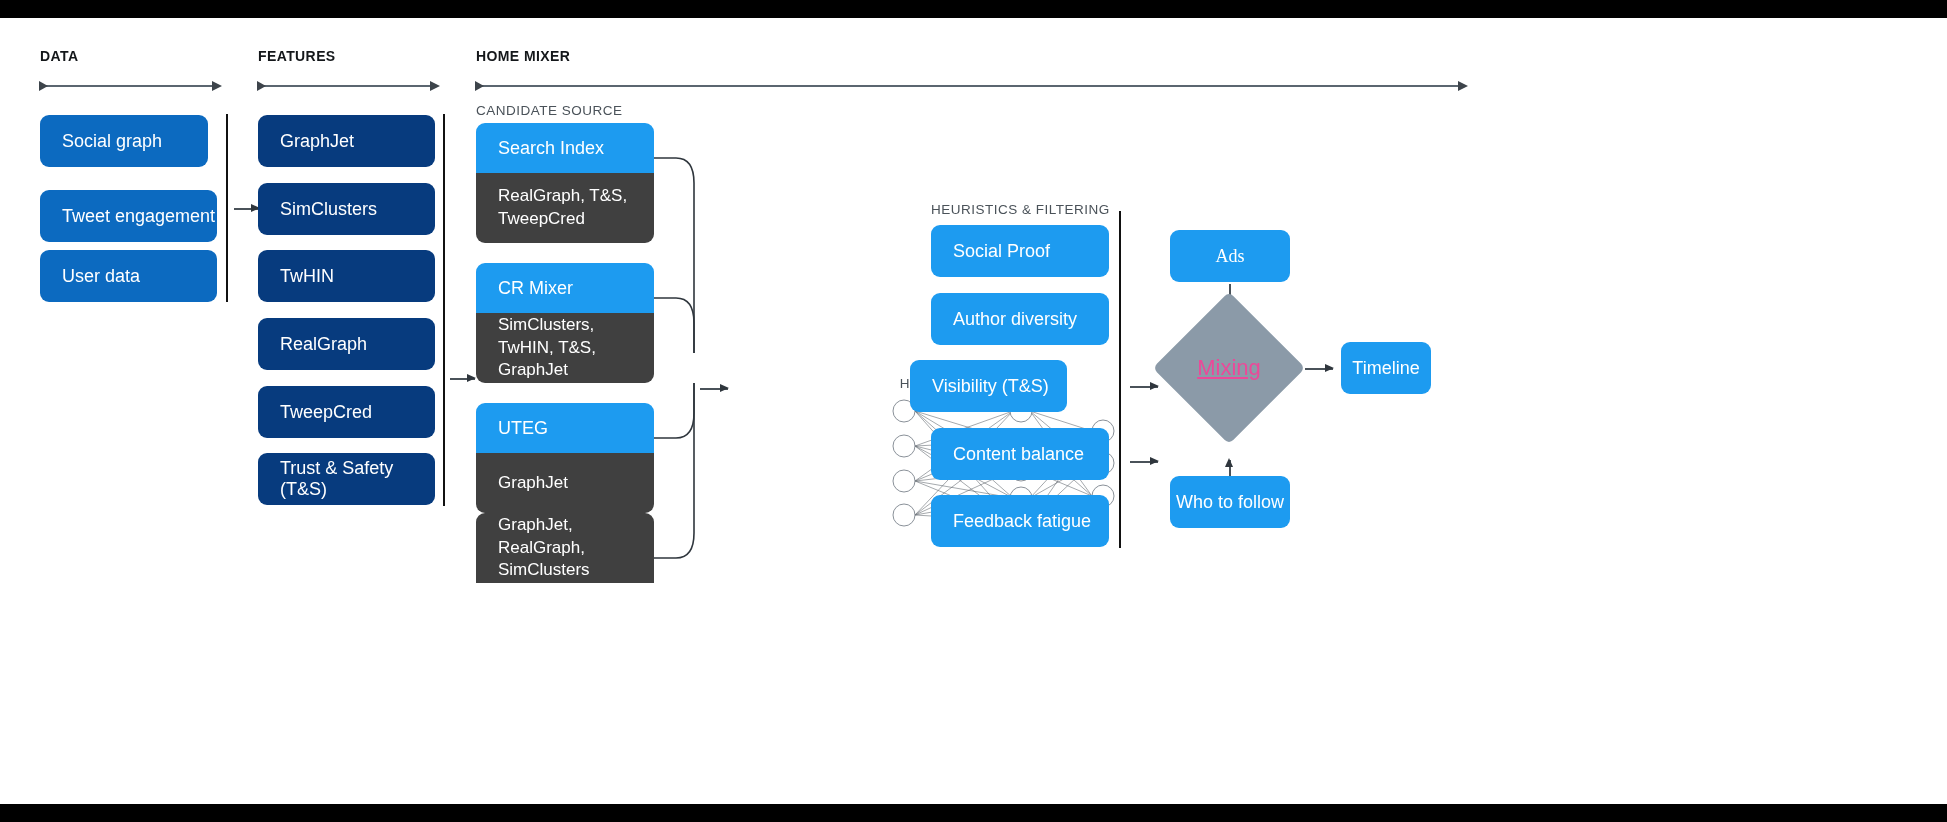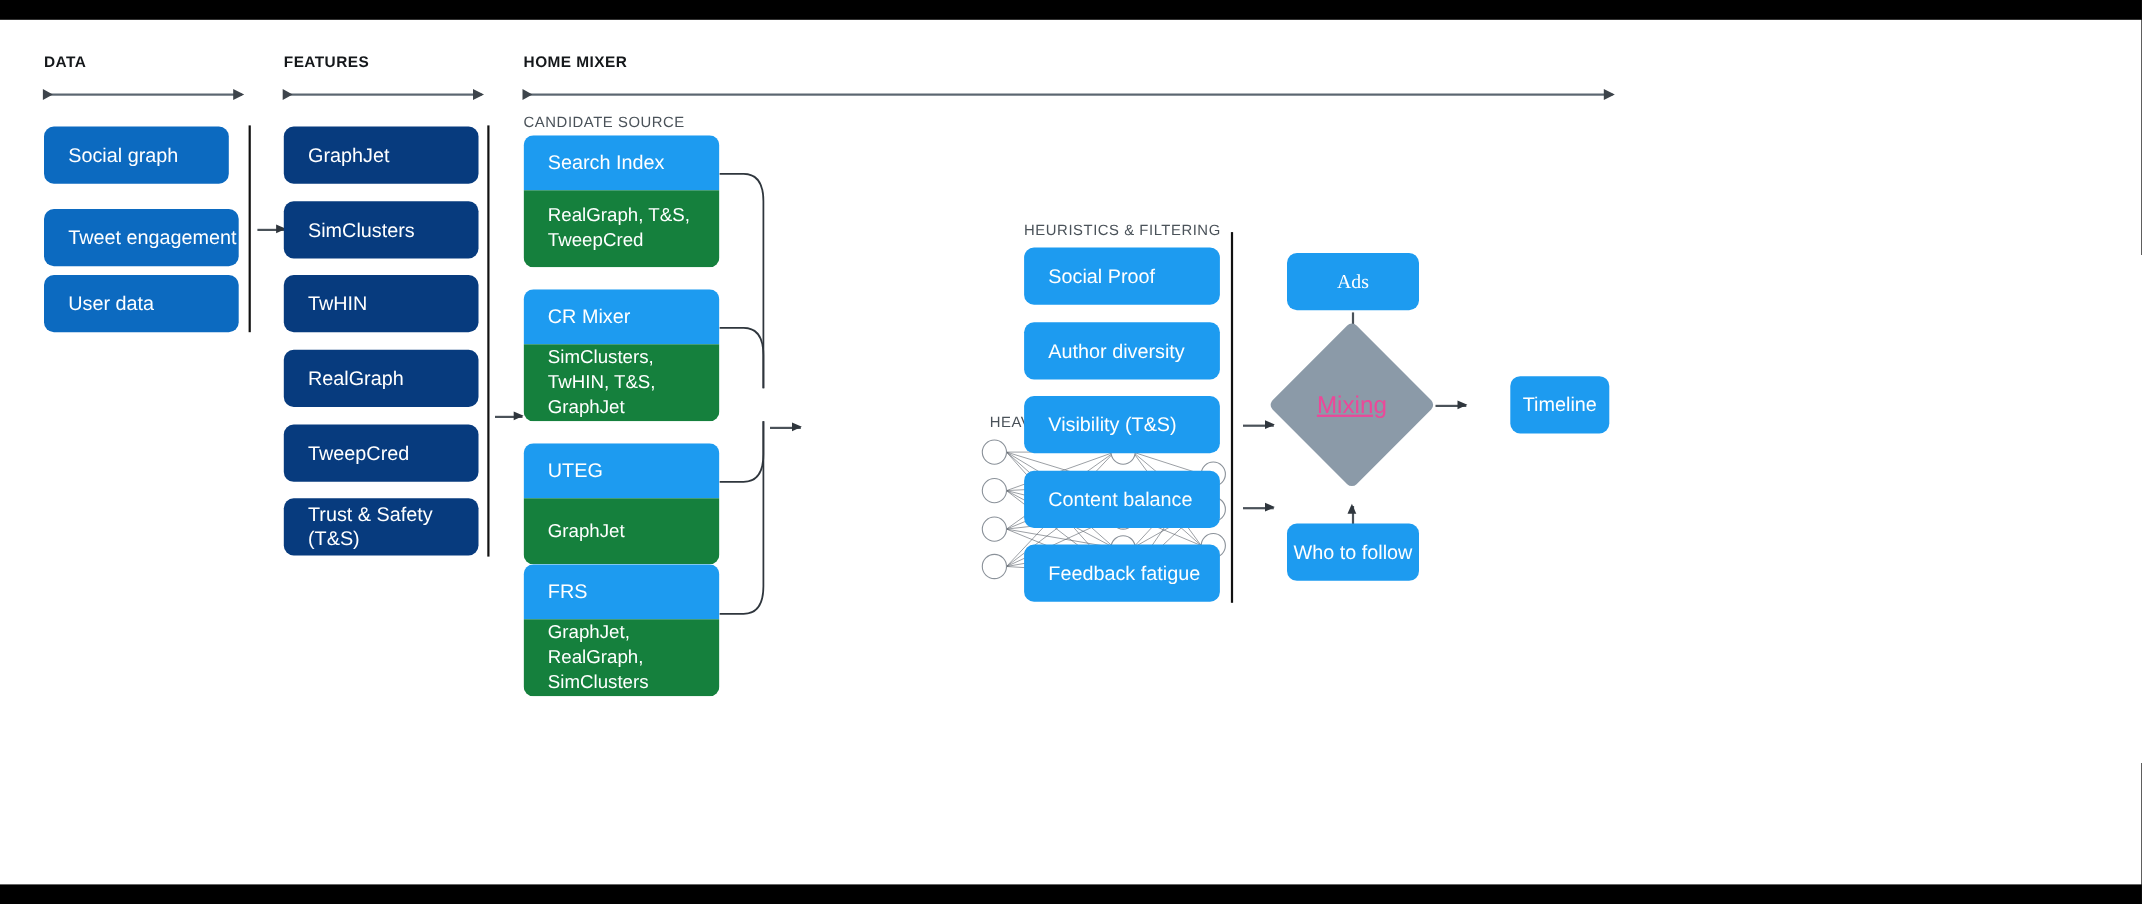--- a/index.html
+++ b/index.html
@@ -16,21 +16,21 @@
 
   .vdiv{position:absolute;width:2px;background:#111;}
 
   .box{position:absolute;border-radius:9px;display:flex;align-items:center;color:#fff;box-sizing:border-box;padding-left:22px;font-size:18px;}
   .box.data{background:#0c6ac0;}
   .box.feat{background:#073b7e;}
   .box.flat{background:#1d9bf0;}
 
   .src{position:absolute;border-radius:9px;overflow:hidden;}
   .src .head{background:#1d9bf0;color:#fff;font-size:18px;display:flex;align-items:center;padding-left:22px;box-sizing:border-box;}
-  .src .body{background:#15803d;color:#fff;font-size:17px;display:flex;align-items:center;padding:0 18px 0 22px;box-sizing:border-box;line-height:1.35;}
+  .src .body{background:#404040;color:#fff;font-size:17px;display:flex;align-items:center;padding:0 18px 0 22px;box-sizing:border-box;line-height:1.35;}
 
   .heu{position:absolute;border-radius:9px;background:#1d9bf0;color:#fff;font-size:18px;display:flex;align-items:center;padding-left:22px;box-sizing:border-box;}
 
   .diamond{position:absolute;background:#8b9aa8;transform:rotate(45deg);border-radius:6px;}
   .diamond-label{position:absolute;color:#ec4899;font-size:22px;display:flex;align-items:center;justify-content:center;text-decoration:underline;}
 
   .arrow-h{position:absolute;height:1.6px;background:#4a5259;}
   .arrow-h::after{content:"";position:absolute;right:-1px;top:-4px;width:0;height:0;border-left:9px solid #2f363d;border-top:4.5px solid transparent;border-bottom:4.5px solid transparent;}
   .arrow-v-down{position:absolute;width:1.6px;background:#4a5259;}
   .arrow-v-down::after{content:"";position:absolute;bottom:-2px;left:-4px;width:0;height:0;border-top:9px solid #2f363d;border-left:4.5px solid transparent;border-right:4.5px solid transparent;}
@@ -104,21 +104,20 @@
       <div class="head" style="height:50px;">CR Mixer</div>
       <div class="body" style="height:70px;">SimClusters, TwHIN, T&amp;S, GraphJet</div>
     </div>
 
     <div class="src" style="left:476px;top:385px;width:178px;height:110px;">
       <div class="head" style="height:50px;">UTEG</div>
       <div class="body" style="height:60px;">GraphJet</div>
     </div>
 
     <div class="src" style="left:476px;top:495px;width:178px;height:120px;">
-      <div class="head" style="height:50px;">FRS</div>
       <div class="body" style="height:70px;">GraphJet, RealGraph, SimClusters</div>
     </div>
 
     <svg class="connector" style="left:654px;top:120px;width:60px;height:480px;" width="60" height="480" viewBox="0 0 60 480">
       <g fill="none" stroke="#2f363d" stroke-width="1.6">
         <path d="M0,20 H22 Q40,20 40,45 V215"></path>
         <path d="M0,160 H22 Q40,160 40,185 V215"></path>
         <path d="M0,300 H22 Q40,300 40,275 V245"></path>
         <path d="M0,420 H22 Q40,420 40,395 V245"></path>
       </g>
@@ -185,21 +184,21 @@
     <div class="arrow-h" style="left:1130px;top:443px;width:28px;"></div>
 
     <div class="sub-label" style="left:931px;top:184px;">HEURISTICS &amp; FILTERING</div>
 
     <div class="heu" style="left:931px;top:207px;width:178px;height:52px;">
       <span>Social Proof</span>
     </div>
     <div class="heu" style="left:931px;top:275px;width:178px;height:52px;">
       <span>Author diversity</span>
     </div>
-    <div class="heu" style="left:931px;top:342px;width:178px;height:52px;">
+    <div class="heu" style="left:910px;top:342px;width:157px;height:52px;">
       <span>Visibility (T&amp;S)</span>
     </div>
     <div class="heu" style="left:931px;top:410px;width:178px;height:52px;">
       <span>Content balance</span>
     </div>
     <div class="heu" style="left:931px;top:477px;width:178px;height:52px;">
       <span>Feedback fatigue</span>
     </div>
 
     <div class="arrow-h" style="left:1130px;top:368px;width:28px;"></div>
@@ -211,18 +210,18 @@
 
     <div class="diamond" style="left:1175px;top:296px;width:108px;height:108px;"></div>
     <div class="diamond-label" style="left:1175px;top:296px;width:108px;height:108px;">Mixing</div>
 
     <div class="arrow-v-up" style="left:1229px;top:442px;height:22px;"></div>
     <div class="box flat" style="left:1170px;top:458px;width:120px;height:52px;justify-content:center;padding-left:0;">
       <span>Who to follow</span>
     </div>
 
     <div class="arrow-h" style="left:1305px;top:350px;width:28px;"></div>
-    <div class="box flat" style="left:1341px;top:324px;width:90px;height:52px;justify-content:center;padding-left:0;margin-left:32px;">
+    <div class="box flat" style="left:1341px;top:324px;width:90px;height:52px;justify-content:center;padding-left:0;">
       <span>Timeline</span>
     </div>
 
   </div>
 </div>
 
 </body></html>

